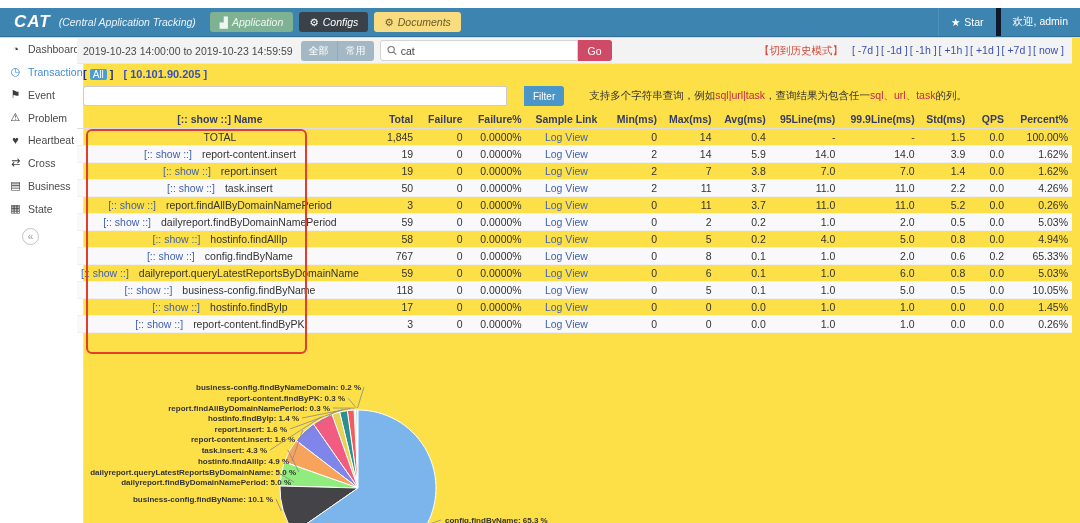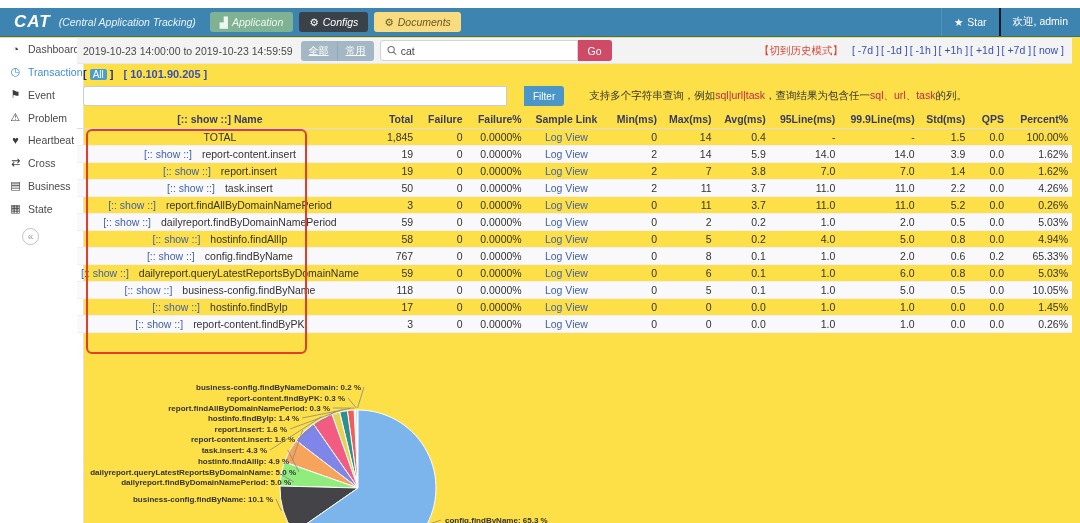--- a/index.html
+++ b/index.html
@@ -11,37 +11,37 @@
   .topbar { position:absolute; left:0; top:0; width:1080px; height:29px; background:#3d84b0; border-bottom:1px solid #336f96; display:flex; align-items:center; color:#fff; }
   .logo { font-size:17px; font-weight:bold; font-style:italic; margin-left:14px; letter-spacing:1px; }
   .logo-sub { font-size:10.5px; font-style:italic; margin-left:8px; margin-right:14px; color:#eaf3f8; }
   .nav-tabs { display:flex; gap:6px; }
   .nav-tab { font-size:10.5px; font-style:italic; padding:4px 10px; border-radius:3px; cursor:pointer; display:flex; align-items:center; gap:4px; }
   .tab-application { background:#7fb293; color:#eef6ef; }
   .tab-configs { background:#3b4148; color:#fff; }
   .tab-documents { background:#f8dc7f; color:#6a5b27; }
   .topbar-right { margin-left:auto; display:flex; align-items:center; font-size:10.5px; height:100%; }
   .star-box { display:flex; align-items:center; gap:4px; padding:0 12px; height:100%; border-left:1px solid #4f93bd; cursor:pointer; }
-  .welcome-box { padding:0 12px; height:100%; border-left:2px solid #0f172a; display:flex; align-items:center; }
+  .welcome-box { padding:0 12px; height:100%; border-left:5px solid #0f172a; display:flex; align-items:center; }
 
   
   .sidebar { position:absolute; left:0; top:30px; width:84px; height:493px; background:#fff; border-right:1px solid #e2e2e2; }
   .side-item { display:flex; align-items:center; gap:6px; padding:5px 0 5px 9px; font-size:10.5px; color:#4a4a4a; cursor:pointer; }
   .side-item .icn { width:13px; font-size:11px; text-align:center; color:#3c3c3c; }
   .side-item.active { color:#3f8cd6; }
   .side-item.active .icn { color:#3f8cd6; }
   .side-collapse { margin:8px 0 0 22px; width:17px; height:17px; border:1px solid #c2c2c2; border-radius:50%; color:#999; font-size:10px; line-height:15px; text-align:center; cursor:pointer; }
 
   
   .content { position:absolute; left:77px; top:30px; width:995px; height:493px; }
 
   .toolbar { height:26px; background:#f4f3f3; border-bottom:1px solid #e9e8e8; display:flex; align-items:center; padding:0 8px 0 6px; }
   .date-range { font-size:10.5px; color:#4a4a4a; margin-right:8px; white-space:nowrap; }
   .btn-group { display:flex; }
-  .gray-btn { background:#a3b8c4; color:#fff; font-size:10px; padding:3px 8px; border:none; cursor:pointer;text-decoration:underline; }
+  .gray-btn { background:#a3b8c4; color:#fff; font-size:10px; padding:3px 8px; border:none; cursor:pointer; }
   .gray-btn:first-child { border-radius:3px 0 0 3px; border-right:1px solid #93a9b6; }
   .gray-btn:last-child { border-radius:0 3px 3px 0; }
   .search-wrap { display:flex; margin-left:6px; }
   .search-box { width:198px; height:21px; background:#fff; border:1px solid #d4d4d4; border-radius:3px 0 0 3px; display:flex; align-items:center; padding:0 6px; gap:4px; }
   .search-box input { border:none; outline:none; font-size:10.5px; color:#444; width:100%; font-family:inherit; background:transparent; }
   .go-btn { height:21px; background:#cf4a66; color:#fff; border:none; font-size:10.5px; padding:0 10px; border-radius:0 3px 3px 0; cursor:pointer; }
   .toolbar-right { margin-left:auto; font-size:10.5px; white-space:nowrap; }
   .hist-link { color:#d64937; text-decoration:none; margin-right:4px; }
   .time-link { color:#3950b3; text-decoration:none; margin-left:2px;text-align:right; }
 

